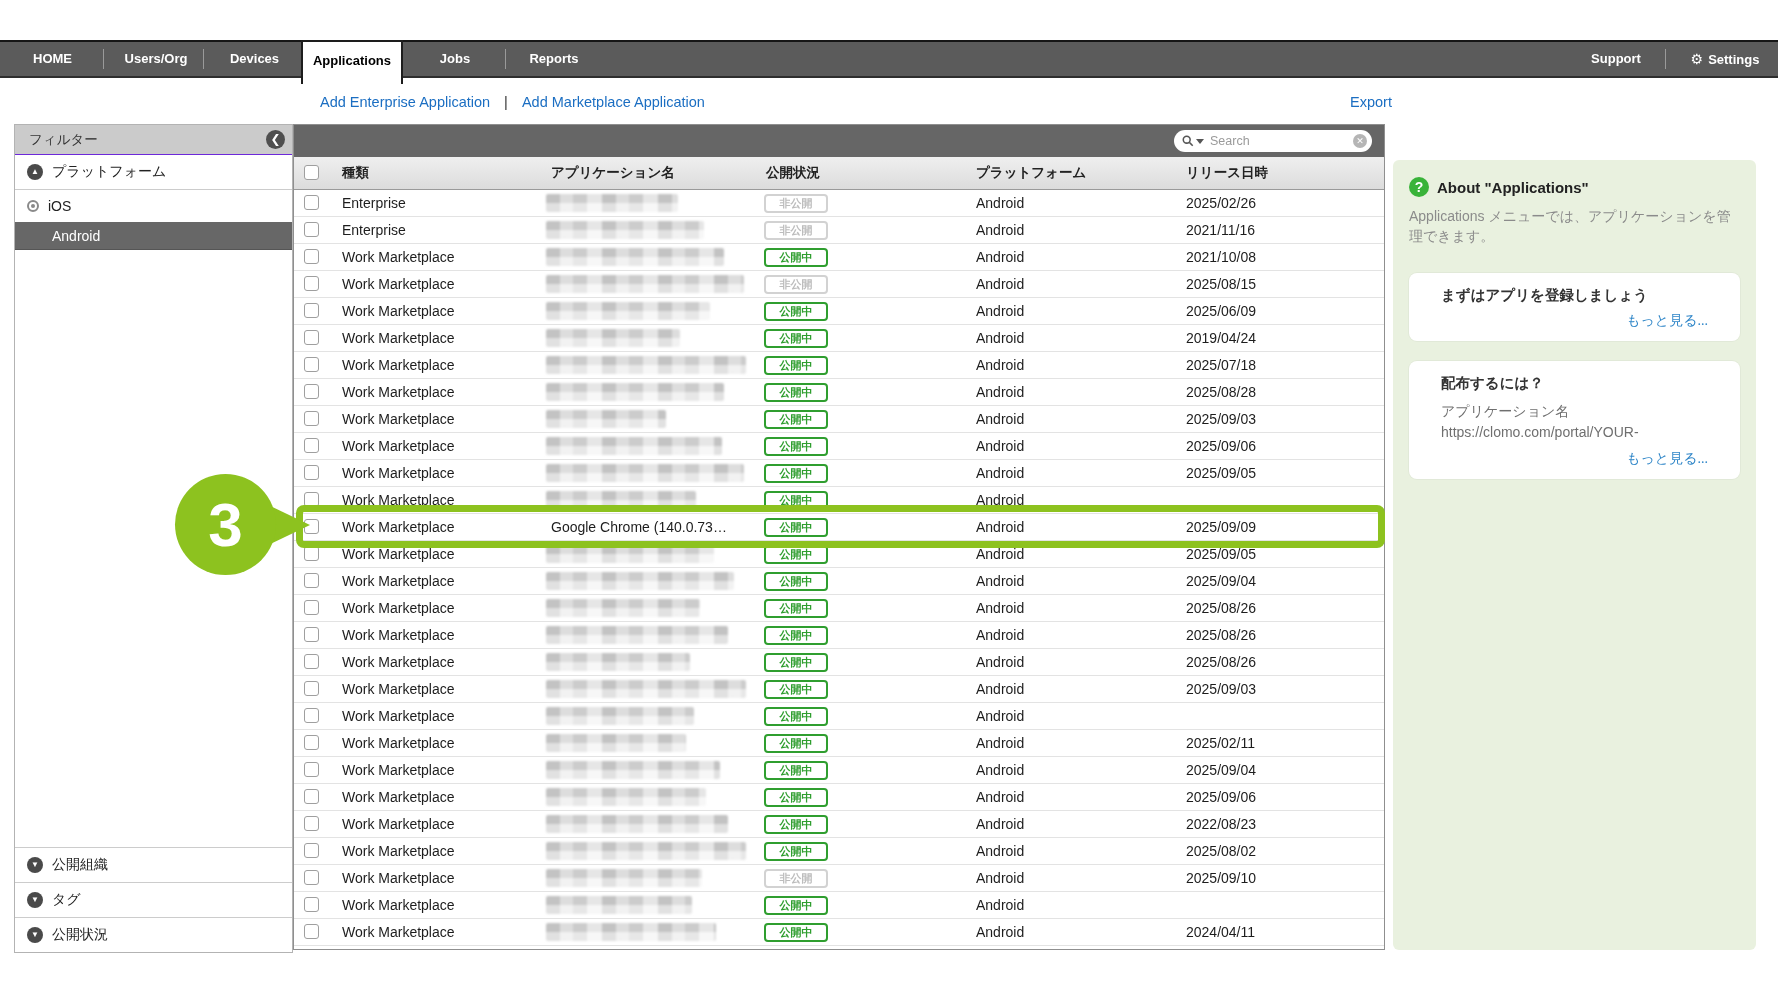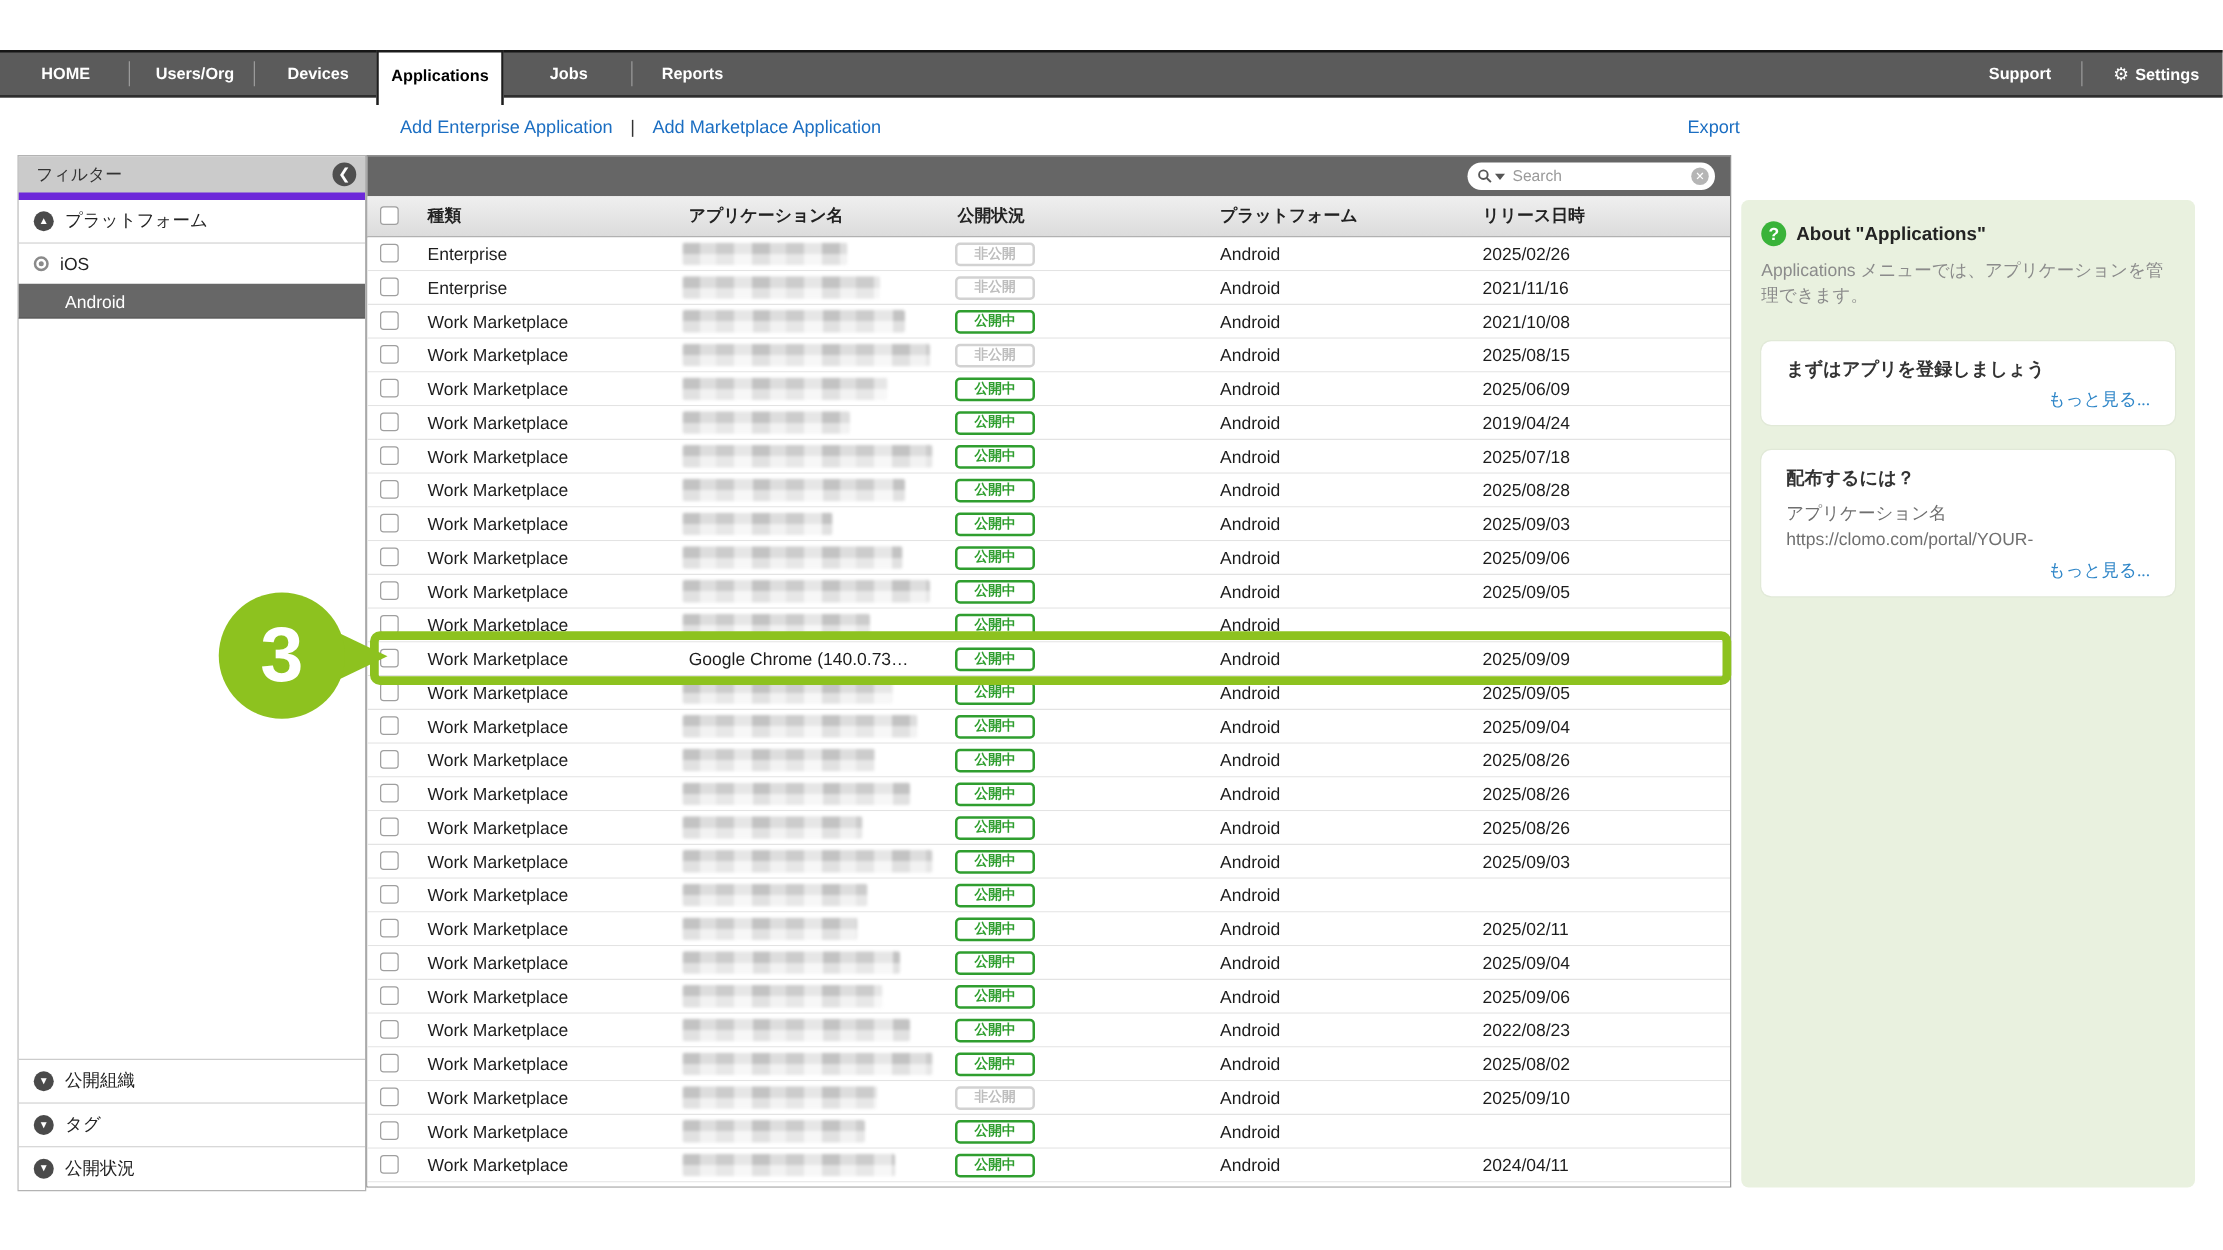--- a/index.html
+++ b/index.html
@@ -22,21 +22,21 @@
   
   .links-row{position:absolute;left:0;top:94px;width:1778px;height:22px;font-size:14.5px;}
   .blue-link{color:#1b6ec2;cursor:pointer;text-decoration:none;font-weight:500;}
   .link-pipe{color:#333;margin:0 10px;}
   .links-center{position:absolute;left:292px;top:0;margin-left:28px;}
   .export-link{position:absolute;left:1350px;top:0;}
   
   .sidebar{position:absolute;left:14px;top:124px;width:279px;height:829px;
     border:1px solid #b3b3b3;box-sizing:border-box;background:#fff;
     display:flex;flex-direction:column;}
-  .filter-header{height:29px;background:#cbcbcb;border-bottom:6px solid #6d28d9;
+  .filter-header{height:29px;background:#cbcbcb;border-bottom:1px solid #6d28d9;
     display:flex;align-items:center;padding-left:14px;position:relative;
     font-size:13.5px;color:#333;}
   .collapse-btn{position:absolute;right:7px;top:5px;width:19px;height:19px;border-radius:50%;
     background:#4f4f4f;color:#fff;font-size:12px;font-weight:bold;text-align:center;
     line-height:18px;cursor:pointer;}
   .side-item{display:flex;align-items:center;gap:9px;padding-left:12px;
     border-bottom:1px solid #ccc;font-size:14px;color:#222;cursor:pointer;background:#fff;}
   .side-item.group{height:34px;}
   .side-item.leaf{height:32px;border-bottom:none;}
   .side-item.selected{height:27px;background:#676767;color:#fff;padding-left:37px;
@@ -93,21 +93,21 @@
   .callout-pointer{position:absolute;left:262px;top:502px;width:0;height:0;z-index:6;
     border-left:48px solid #8dc21f;border-top:23px solid transparent;border-bottom:23px solid transparent;}
   
   .help-panel{position:absolute;left:1393px;top:160px;width:363px;height:790px;
     background:#e9f1df;border-radius:6px;box-sizing:border-box;padding:17px 16px;}
   .about-head{display:flex;align-items:center;gap:8px;}
   .q-icon{width:20px;height:20px;border-radius:50%;background:#39b339;color:#fff;
     font-size:14px;font-weight:bold;text-align:center;line-height:20px;flex:0 0 20px;}
   .about-title{font-size:15px;font-weight:bold;color:#222;}
   .about-body{margin-top:9px;font-size:14px;color:#8b8b8b;line-height:1.45;}
-  .help-card{background:#fff;border-radius:8px;padding:13px 20px 11px;margin-top:26px;
+  .help-card{background:#fff;border-radius:8px;padding:13px 32px 11px;margin-top:26px;
     box-shadow:0 0 0 1px rgba(0,0,0,0.03);}
   .card-title{font-size:14.5px;font-weight:bold;color:#333;}
   .card-body{margin-top:8px;font-size:14px;color:#6f6f6f;line-height:1.5;}
   .card-more{text-align:right;margin-top:6px;}
   .more-link{color:#2f86c8;font-size:14px;cursor:pointer;font-family:Liberation Serif, serif;}
   
   .mag{width:12px;height:12px;flex:0 0 12px;}
 </style>
 </head>
 <body>

